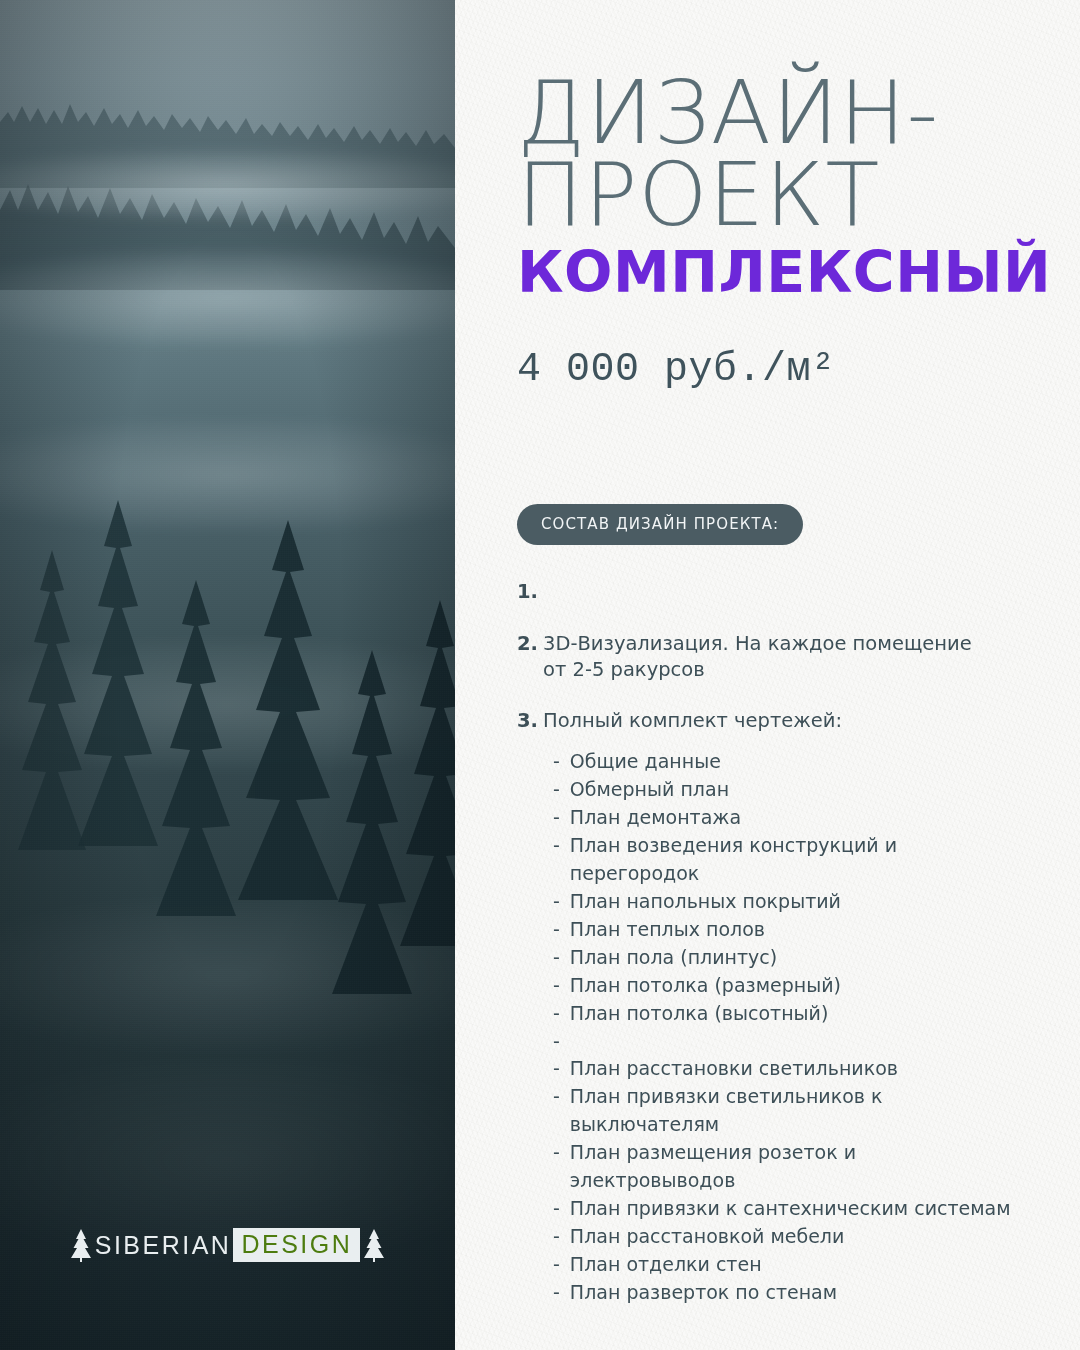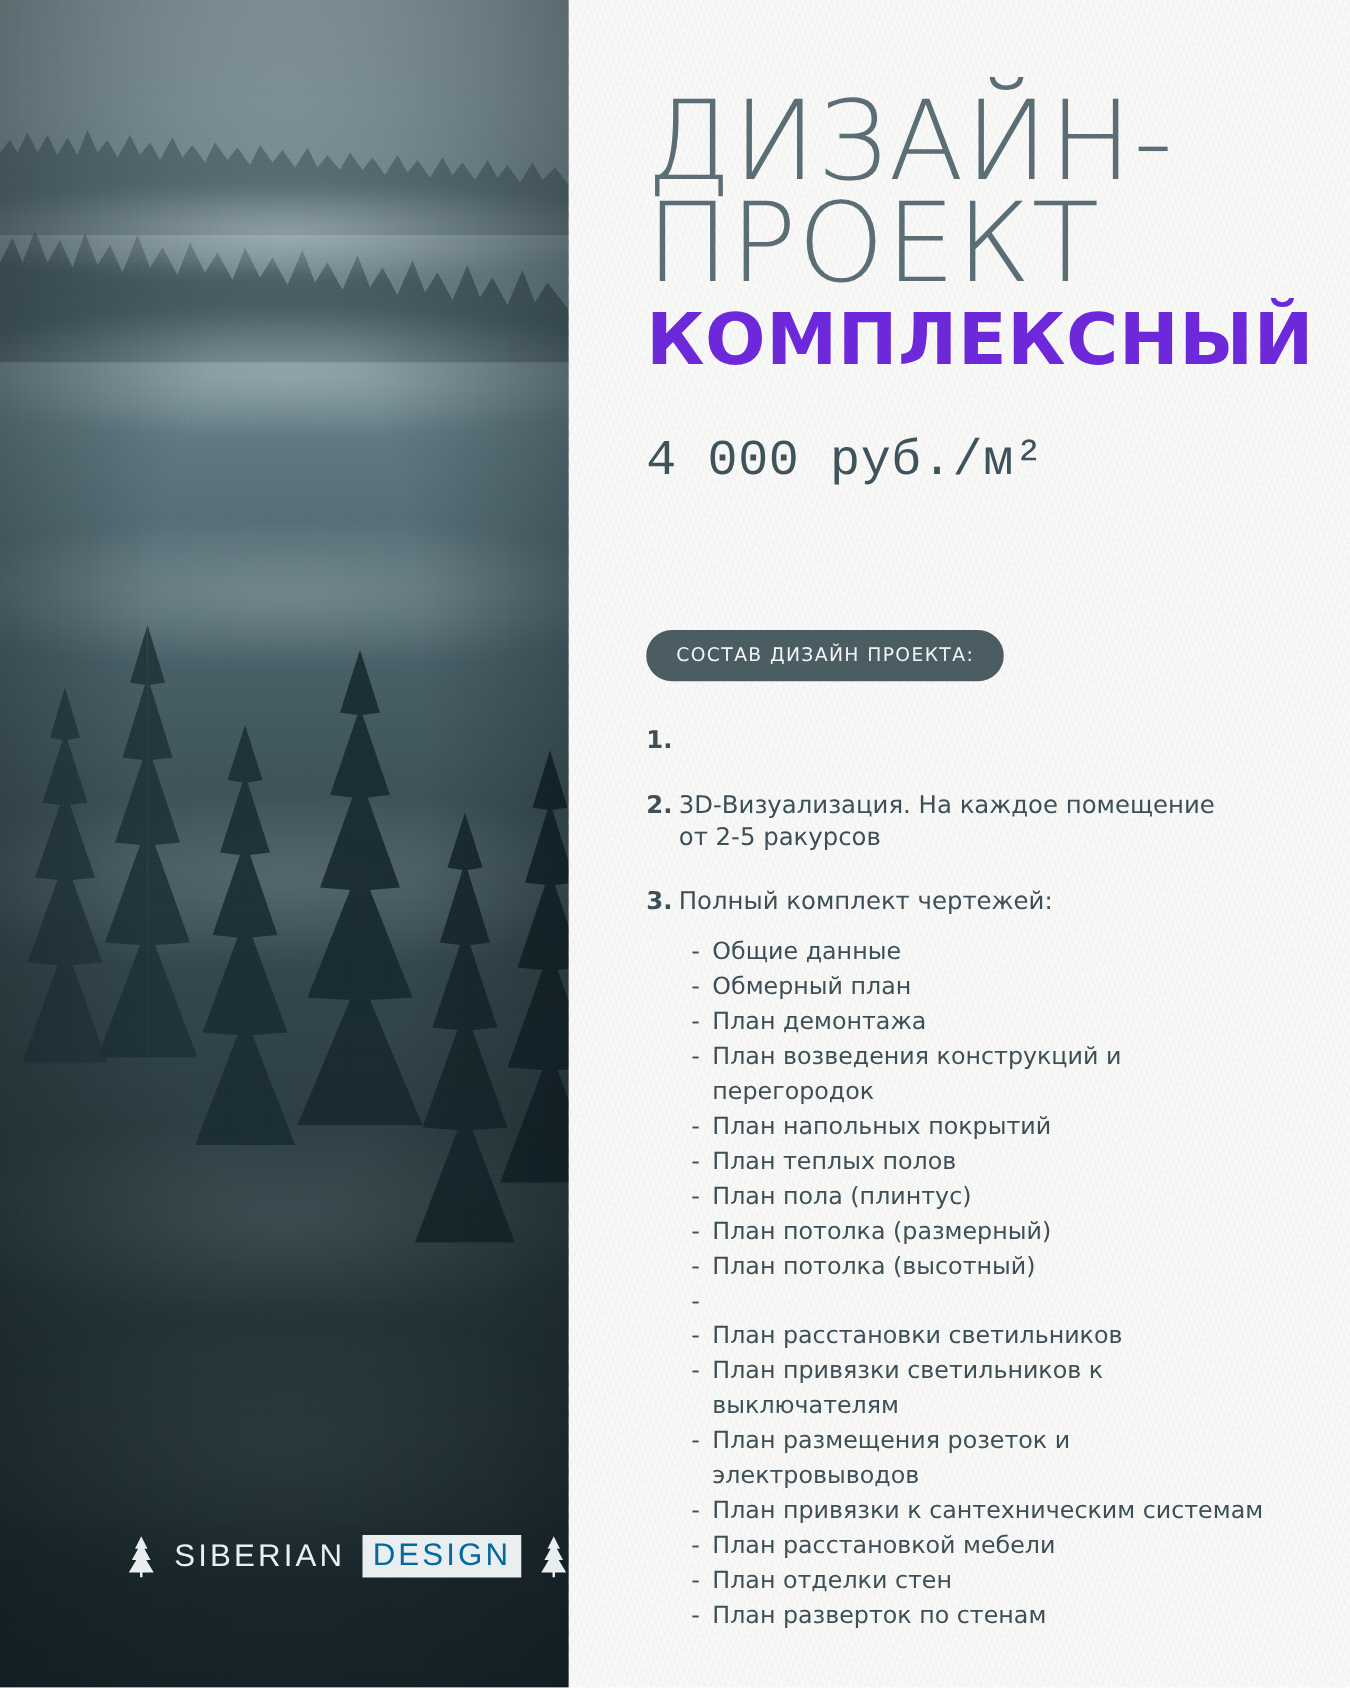--- a/index.html
+++ b/index.html
@@ -81,34 +81,34 @@
   .trees { position: absolute; left: 0; width: 100%; }
 
   
   .logo {
     position: absolute;
     left: 0;
     right: 0;
     bottom: 88px;
     display: flex;
     align-items: center;
-    justify-content: flex-end;
-    gap: 14px;
+    justify-content: center;
+    gap: 2px;
     z-index: 6;
   }
   .logo-word {
     color: #e9eef0;
     font-size: 25px;
     letter-spacing: 2.5px;
     font-family: "Liberation Sans", sans-serif;
     font-weight: 400;
   }
   .logo-box {
     background: #e9eef0;
-    color: #0369a1;
+    color: #4d7c0f;
     font-size: 25px;
     letter-spacing: 2.5px;
     padding: 2px 8px 3px 8px;
   }
   .logo-tree { width: 24px; height: 34px; }
 
   
   .content {
     position: relative;
     width: 625px;

